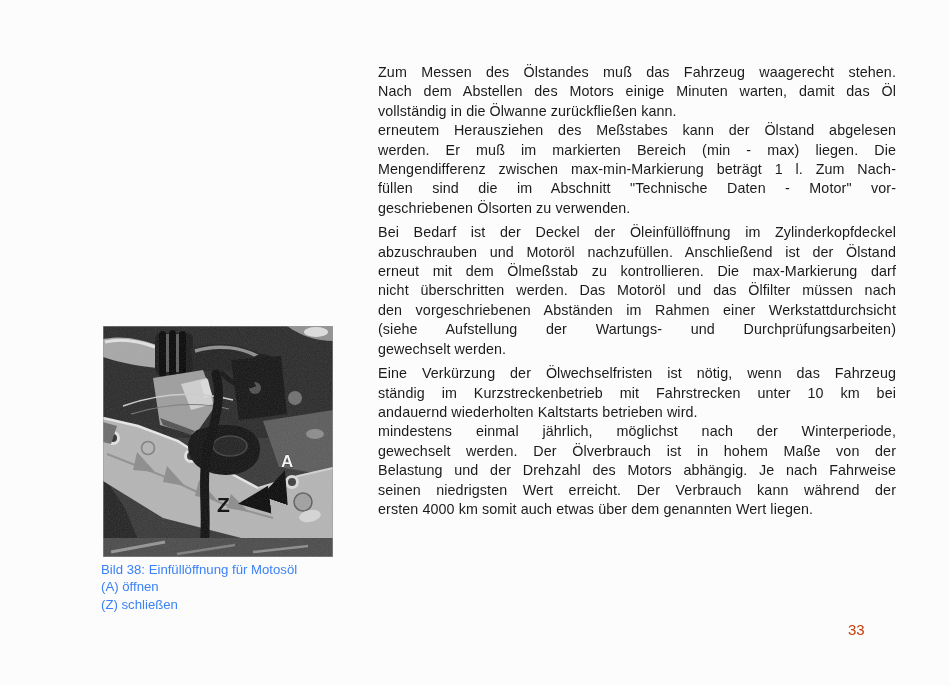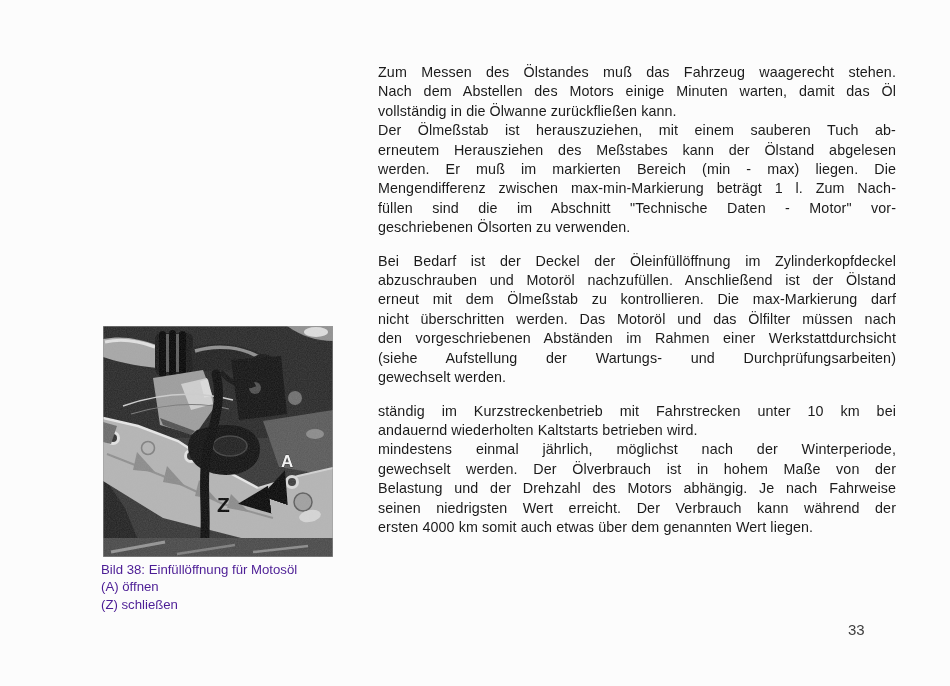--- a/index.html
+++ b/index.html
@@ -6,32 +6,32 @@
   .page {
     position:relative; width:950px; height:686px;
     background:#fcfcfc; overflow:hidden;
     font-family:"Liberation Sans", sans-serif;
     color:#1b1b1b;
   }
   .text-column {
     position:absolute; left:378px; top:63px; width:518px;
     font-size:14.3px; line-height:19.4px; letter-spacing:0.1px;
   }
-  .block + .block { margin-top:14px; }
+  .block + .block { margin-top:5px; }
   .line { text-align:justify; text-align-last:justify; }
   .line.last { text-align-last:left; }
   .figure { position:absolute; left:103px; top:326px; width:230px; height:231px; }
   .figure svg { display:block; width:230px; height:231px; }
   .figure-caption {
     position:absolute; left:101px; top:561px; width:250px;
-    font-size:13.2px; line-height:17.4px; color:#4c1d95;
+    font-size:13.2px; line-height:17.4px; color:#3b82f6;
   }
   .page-number {
     position:absolute; left:848px; top:621px;
-    font-size:15px; color:#404040;
+    font-size:15px; color:#c2410c;
   }
 </style>
 </head>
 <body>
 
 <div class="page">
 
   <div class="figure">
     <svg viewBox="0 0 230 231" aria-hidden="true">
       <defs>
@@ -128,41 +128,41 @@
   </div>
 
   <div class="text-column">
       <div class="block">
         <div class="para">
           <div class="line">Zum Messen des Ölstandes muß das Fahrzeug waagerecht stehen.</div>
           <div class="line">Nach dem Abstellen des Motors einige Minuten warten, damit das Öl</div>
           <div class="line last">vollständig in die Ölwanne zurückfließen kann.</div>
         </div>
         <div class="para">
-          <div class="line">Der Ölmeßstab ist herauszuziehen, mit einem sauberen Tuch ab-</div>
           <div class="line">erneutem Herausziehen des Meßstabes kann der Ölstand abgelesen</div>
           <div class="line">werden. Er muß im markierten Bereich (min - max) liegen. Die</div>
           <div class="line">Mengendifferenz zwischen max-min-Markierung beträgt 1 l. Zum Nach-</div>
           <div class="line">füllen sind die im Abschnitt "Technische Daten - Motor" vor-</div>
           <div class="line last">geschriebenen Ölsorten zu verwenden.</div>
         </div>
       </div>
       <div class="block">
         <div class="para">
           <div class="line">Bei Bedarf ist der Deckel der Öleinfüllöffnung im Zylinderkopfdeckel</div>
           <div class="line">abzuschrauben und Motoröl nachzufüllen. Anschließend ist der Ölstand</div>
           <div class="line">erneut mit dem Ölmeßstab zu kontrollieren. Die max-Markierung darf</div>
           <div class="line">nicht überschritten werden. Das Motoröl und das Ölfilter müssen nach</div>
           <div class="line">den vorgeschriebenen Abständen im Rahmen einer Werkstattdurchsicht</div>
           <div class="line">(siehe Aufstellung der Wartungs- und Durchprüfungsarbeiten)</div>
           <div class="line last">gewechselt werden.</div>
         </div>
       </div>
       <div class="block">
         <div class="para">
+          <div class="line">Eine Verkürzung der Ölwechselfristen ist nötig, wenn das Fahrzeug</div>
           <div class="line">ständig im Kurzstreckenbetrieb mit Fahrstrecken unter 10 km bei</div>
           <div class="line last">andauernd wiederholten Kaltstarts betrieben wird.</div>
         </div>
         <div class="para">
           <div class="line">mindestens einmal jährlich, möglichst nach der Winterperiode,</div>
           <div class="line">gewechselt werden. Der Ölverbrauch ist in hohem Maße von der</div>
           <div class="line">Belastung und der Drehzahl des Motors abhängig. Je nach Fahrweise</div>
           <div class="line">seinen niedrigsten Wert erreicht. Der Verbrauch kann während der</div>
           <div class="line last">ersten 4000 km somit auch etwas über dem genannten Wert liegen.</div>
         </div>

